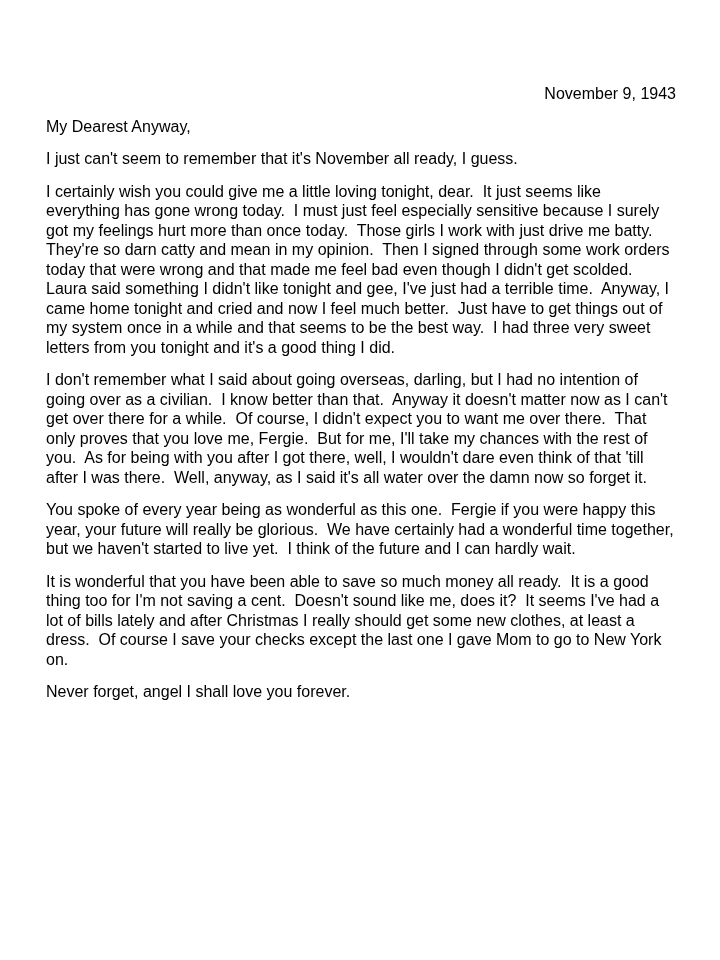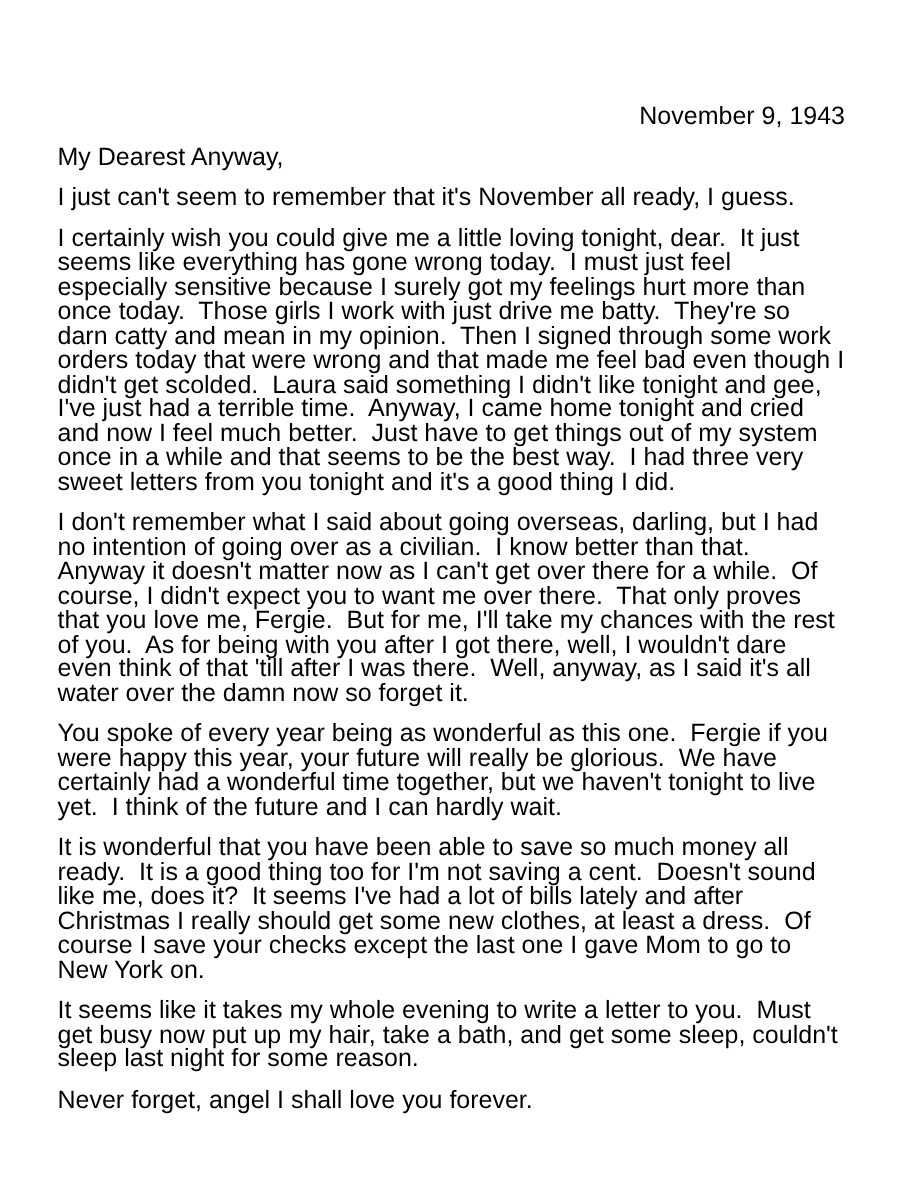--- a/index.html
+++ b/index.html
@@ -12,21 +12,21 @@
     height: 960px;
     color: #000000;
     font-family: "Liberation Sans", sans-serif;
     overflow: hidden;
   }
   .page {
     box-sizing: border-box;
     width: 720px;
     height: 960px;
     padding: 84px 44px 0 46px;
-    font-size: 20px;
+    font-size: 16px;
     line-height: 19.5px;
   }
   .page p {
     margin: 0 0 13px 0;
     white-space: pre-wrap;
   }
   .date-line {
     text-align: right;
   }
   .centered {
@@ -35,17 +35,16 @@
 </style>
 </head>
 <body>
 
 <div class="page">
   <p class="date-line">November 9, 1943</p>
   <p>My Dearest Anyway,</p>
   <p>I just can't seem to remember that it's November all ready, I guess.</p>
   <p>I certainly wish you could give me a little loving tonight, dear.  It just seems like everything has gone wrong today.  I must just feel especially sensitive because I surely got my feelings hurt more than once today.  Those girls I work with just drive me batty.  They're so darn catty and mean in my opinion.  Then I signed through some work orders today that were wrong and that made me feel bad even though I didn't get scolded.  Laura said something I didn't like tonight and gee, I've just had a terrible time.  Anyway, I came home tonight and cried and now I feel much better.  Just have to get things out of my system once in a while and that seems to be the best way.  I had three very sweet letters from you tonight and it's a good thing I did.</p>
   <p>I don't remember what I said about going overseas, darling, but I had no intention of going over as a civilian.  I know better than that.  Anyway it doesn't matter now as I can't get over there for a while.  Of course, I didn't expect you to want me over there.  That only proves that you love me, Fergie.  But for me, I'll take my chances with the rest of you.  As for being with you after I got there, well, I wouldn't dare even think of that 'till after I was there.  Well, anyway, as I said it's all water over the damn now so forget it.</p>
-  <p>You spoke of every year being as wonderful as this one.  Fergie if you were happy this year, your future will really be glorious.  We have certainly had a wonderful time together, but we haven't tonight to live yet.  I think of the future and I can hardly wait.</p>
+  <p>You spoke of every year being as wonderful as this one.  Fergie if you were happy this year, your future will really be glorious.  We have certainly had a wonderful time together, but we haven't started to live yet.  I think of the future and I can hardly wait.</p>
   <p>It is wonderful that you have been able to save so much money all ready.  It is a good thing too for I'm not saving a cent.  Doesn't sound like me, does it?  It seems I've had a lot of bills lately and after Christmas I really should get some new clothes, at least a dress.  Of course I save your checks except the last one I gave Mom to go to New York on.</p>
-  <p>It seems like it takes my whole evening to write a letter to you.  Must get busy now put up my hair, take a bath, and get some sleep, couldn't sleep last night for some reason.</p>
   <p>Never forget, angel I shall love you forever.</p>
 </div>
 
 </body></html>

